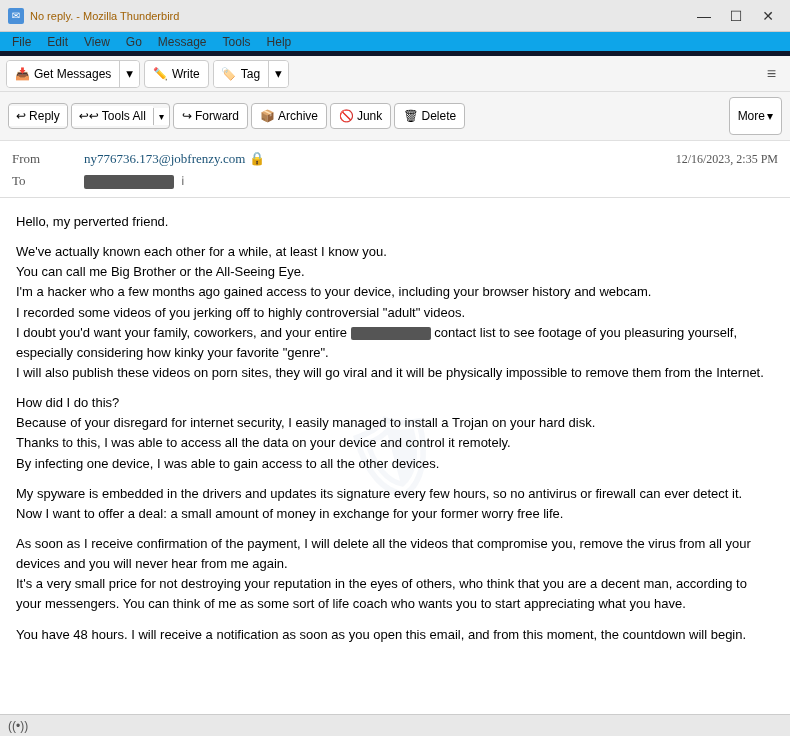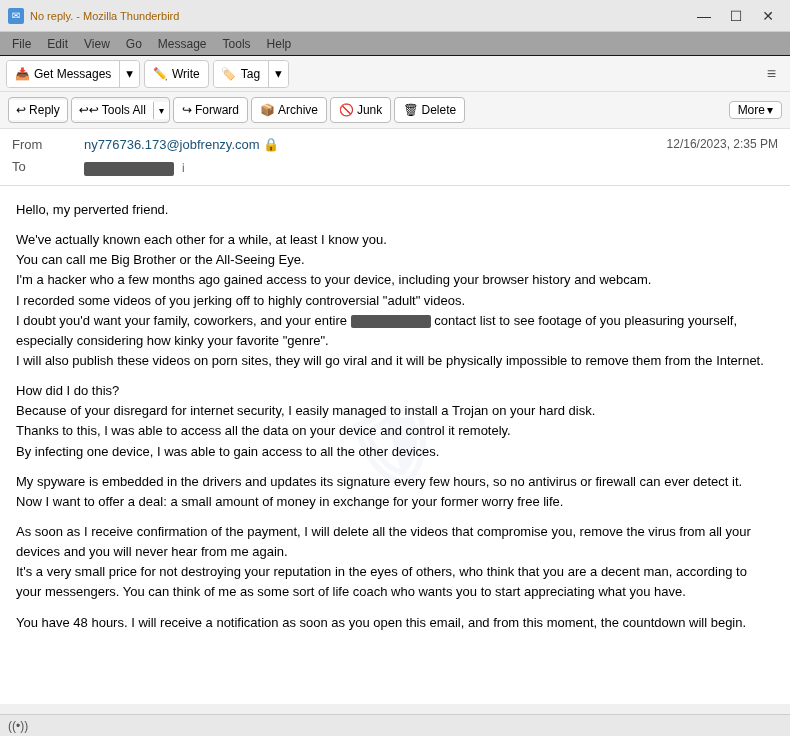--- a/index.html
+++ b/index.html
@@ -51,26 +51,26 @@
       border: none;
       cursor: pointer;
       font-size: 14px;
       display: flex; align-items: center; justify-content: center;
       color: #333;
       border-radius: 3px;
     }
 
     
     .menu-bar {
-      background: #a3a3a3;
+      background: #0ea5e9;
       display: flex;
       align-items: center;
       padding: 2px 4px;
       height: 24px;
-      border-bottom: 1px solid #0f172a;
+      border-bottom: 5px solid #0f172a;
     }
     .menu-item {
       padding: 2px 8px;
       font-size: 12px;
       cursor: pointer;
       border-radius: 3px;
       color: #333;
     }
 
     
@@ -150,33 +150,34 @@
     .more-btn {
       display: flex;
       align-items: center;
       gap: 2px;
       padding: 3px 8px;
       border: 1px solid #bbb;
       background: #fff;
       border-radius: 4px;
       cursor: pointer;
       font-size: 12px;
-      height: 18px;
+      height: 38px;
     }
 
     .email-meta {
       padding: 6px 12px;
       background: #fff;
     }
     .meta-row {
       display: flex;
-      align-items: flex-start;
+      align-items: flex-end;
       padding: 2px 0;
       font-size: 13px;
       min-height: 22px;
+      font-family: Liberation Serif, serif;
     }
     .meta-label {
       color: #555;
       width: 55px;
       flex-shrink: 0;
       font-size: 13px;
     }
     .meta-value {
       flex: 1;
       font-size: 13px;

